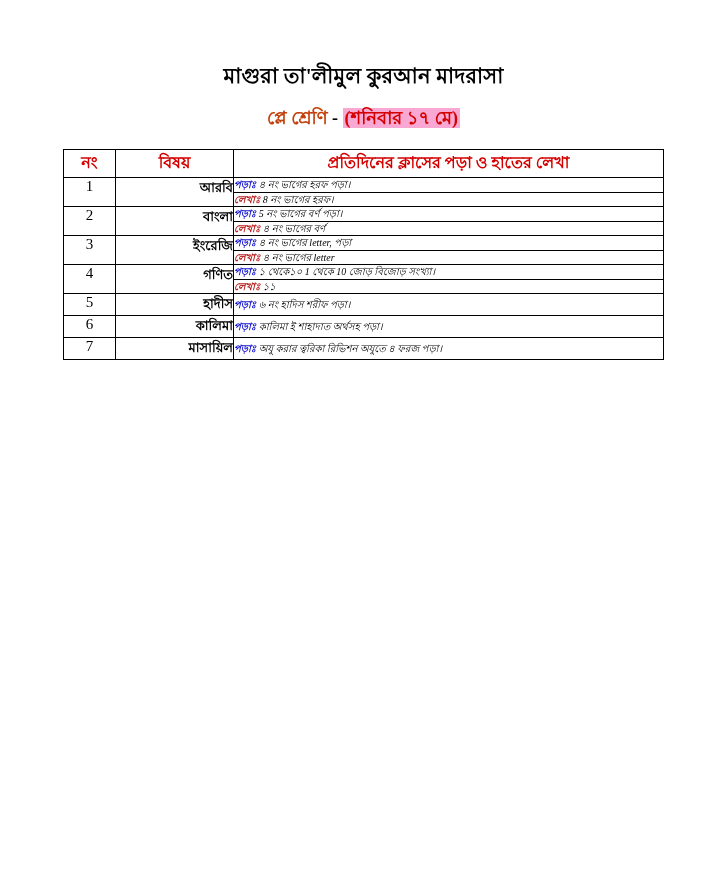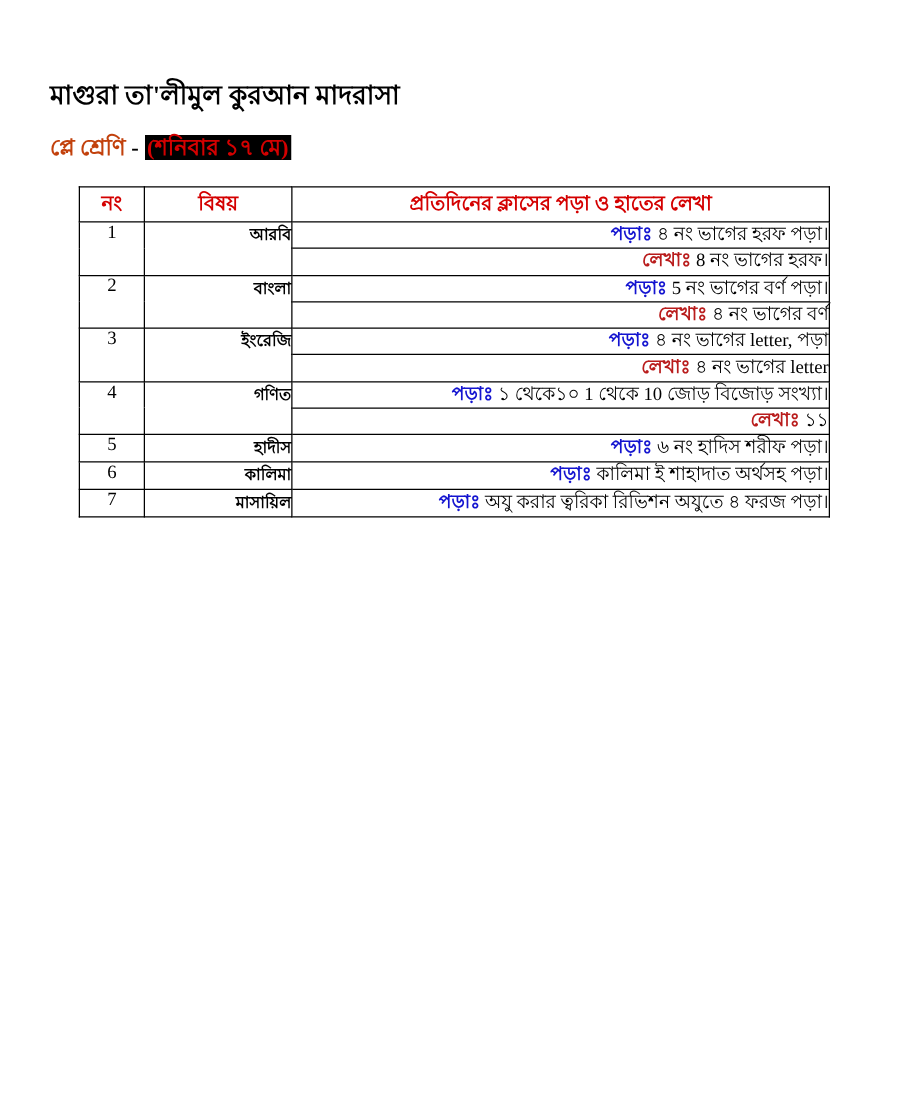--- a/index.html
+++ b/index.html
@@ -14,20 +14,21 @@
     color: #000000;
   }
   .page {
     width: 727px;
     height: 882px;
     position: relative;
     box-sizing: border-box;
     padding: 60px 40px 0 40px;
   }
   .header {
+    text-align: center;
   }
   .school-name {
     font-size: 21px;
     font-weight: bold;
     letter-spacing: 0.2px;
     margin-bottom: 9px;
   }
   .address {
     font-size: 17px;
     font-weight: bold;
@@ -45,21 +46,21 @@
     margin-bottom: 14px;
   }
   .class-label {
     color: #c2410c;
   }
   .class-dash {
     color: #000000;
   }
   .class-date {
     color: #d40000;
-    background: #000000;
+    background: #f9a8d4;
     padding: 0 2px;
   }
   table.routine {
     border-collapse: collapse;
     width: 600px;
     margin: 0 auto;
     table-layout: fixed;
   }
   table.routine td, table.routine th {
     border: 1px solid #000000;
@@ -84,24 +85,25 @@
     font-family: "Liberation Serif", serif;
   }
   .cell-subject {
     text-align: right;
     vertical-align: top;
     font-size: 13px;
     font-weight: bold;
     padding-top: 8px;
   }
   .cell-content {
-    font-size: 15px;
+    font-size: 10px;
     padding: 9px 8px 9px 10px;
-    text-align: right;
+    text-align: left;
     line-height: 1.35;
+    font-style: italic;
   }
   .tag-pora {
     color: #1414d0;
     font-weight: bold;
   }
   .tag-lekha {
     color: #b91c1c;
     font-weight: bold;
   }
   .body-text {

